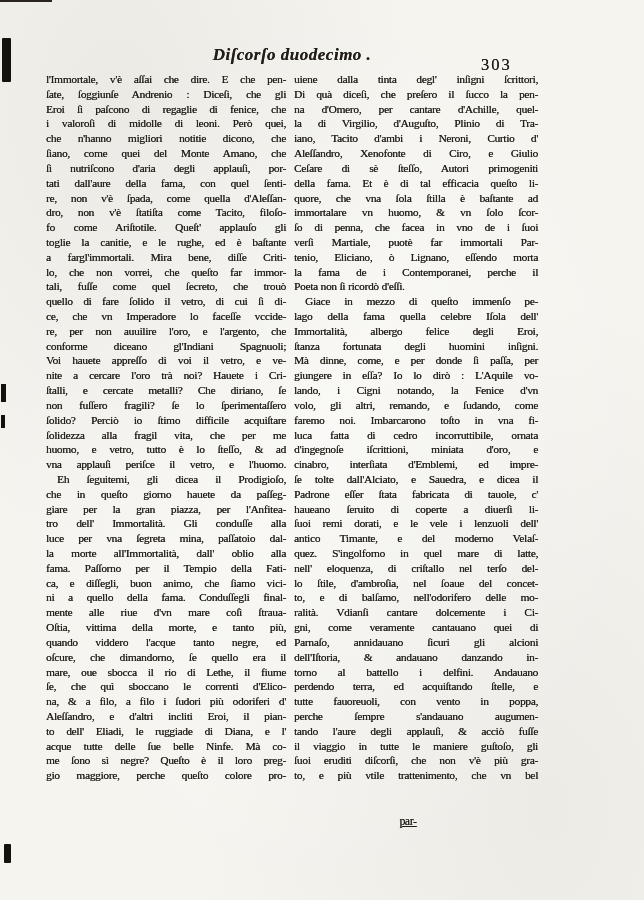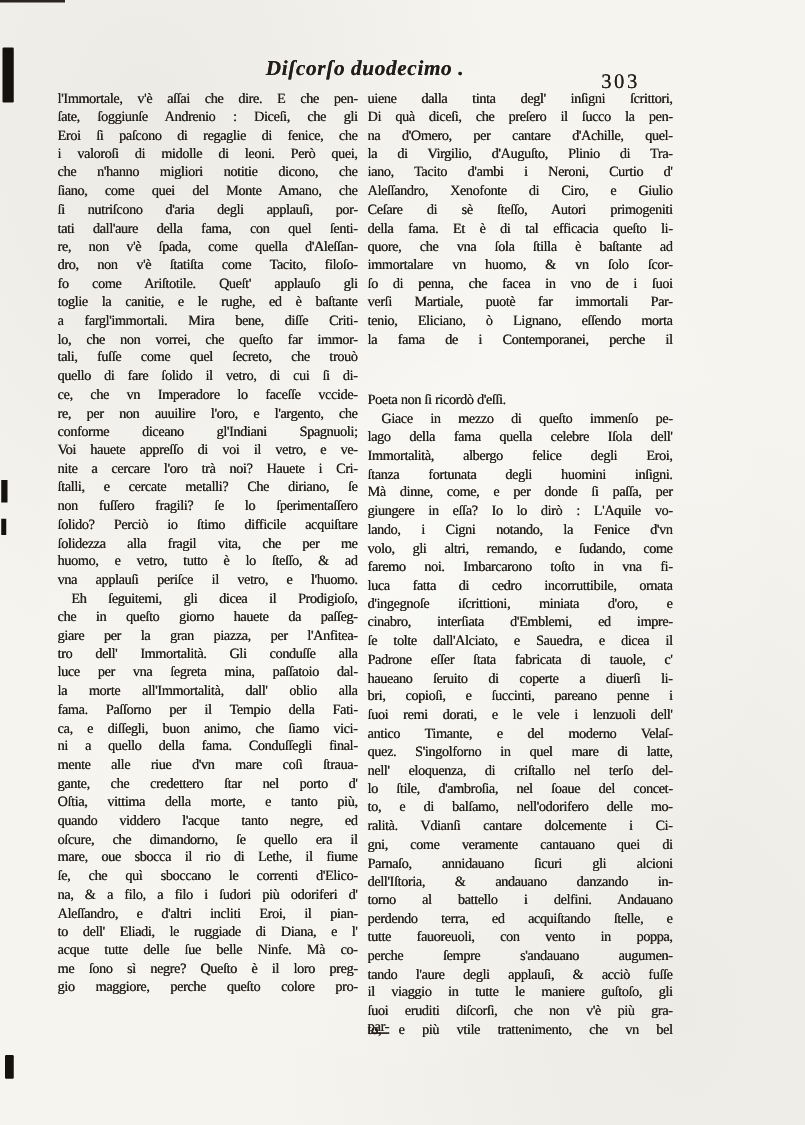--- a/index.html
+++ b/index.html
@@ -38,25 +38,25 @@
   }
   .column-left{left:46px;width:240px;}
   .column-right{left:294px;width:244px;}
   .line{
     height:14.82px;line-height:14.82px;
     text-align:justify;
     text-align-last:justify;
     overflow:visible;
   }
   .line.indent{text-indent:11px;}
-  .line.flush{text-align-last:left;margin-top:34px;}
+  .line.flush{text-align-last:left;}
   .catchword{
     height:15px;line-height:15px;
     margin-top:1px;
-    text-align:left;
+    text-align:center;
     padding-right:16px;
     font-size:11.6px;
     text-decoration:underline;
   }
   
   .mark{position:absolute;background:#15120e;}
   .mark-top-left{left:2px;top:38px;width:9px;height:44px;border-radius:1px;}
   .mark-mid-left-1{left:1px;top:384px;width:5px;height:18px;}
   .mark-mid-left-2{left:1px;top:415px;width:4px;height:13px;}
   .mark-bottom-left{left:4px;top:844px;width:7px;height:19px;border-radius:1px;}
@@ -108,21 +108,20 @@
       <div class="line indent">Eh ſeguitemi, gli dicea il Prodigioſo,</div>
       <div class="line">che in queſto giorno hauete da paſſeg-</div>
       <div class="line">giare per la gran piazza, per l'Anfitea-</div>
       <div class="line">tro dell' Immortalità. Gli conduſſe alla</div>
       <div class="line">luce per vna ſegreta mina, paſſatoio dal-</div>
       <div class="line">la morte all'Immortalità, dall' oblio alla</div>
       <div class="line">fama. Paſſorno per il Tempio della Fati-</div>
       <div class="line">ca, e diſſegli, buon animo, che ſiamo vici-</div>
       <div class="line">ni a quello della fama. Conduſſegli final-</div>
       <div class="line">mente alle riue d'vn mare coſì ſtraua-</div>
-      <div class="line">gante, che credettero ſtar nel porto d'</div>
       <div class="line">Oſtia, vittima della morte, e tanto più,</div>
       <div class="line">quando viddero l'acque tanto negre, ed</div>
       <div class="line">oſcure, che dimandorno, ſe quello era il</div>
       <div class="line">mare, oue sbocca il rio di Lethe, il fiume</div>
       <div class="line">ſe, che quì sboccano le correnti d'Elico-</div>
       <div class="line">na, &amp; a filo, a filo i ſudori più odoriferi d'</div>
       <div class="line">Aleſſandro, e d'altri incliti Eroi, il pian-</div>
       <div class="line">to dell' Eliadi, le ruggiade di Diana, e l'</div>
       <div class="line">acque tutte delle ſue belle Ninfe. Mà co-</div>
       <div class="line">me ſono sì negre? Queſto è il loro preg-</div>
@@ -154,21 +153,20 @@
       <div class="line">giungere in eſſa? Io lo dirò : L'Aquile vo-</div>
       <div class="line">lando, i Cigni notando, la Fenice d'vn</div>
       <div class="line">volo, gli altri, remando, e ſudando, come</div>
       <div class="line">faremo noi. Imbarcarono toſto in vna fi-</div>
       <div class="line">luca fatta di cedro incorruttibile, ornata</div>
       <div class="line">d'ingegnoſe iſcrittioni, miniata d'oro, e</div>
       <div class="line">cinabro, interſiata d'Emblemi, ed impre-</div>
       <div class="line">ſe tolte dall'Alciato, e Sauedra, e dicea il</div>
       <div class="line">Padrone eſſer ſtata fabricata di tauole, c'</div>
       <div class="line">haueano ſeruito di coperte a diuerſi li-</div>
-      <div class="line">bri, copioſi, e ſuccinti, pareano penne i</div>
       <div class="line">ſuoi remi dorati, e le vele i lenzuoli dell'</div>
       <div class="line">antico Timante, e del moderno Velaſ-</div>
       <div class="line">quez. S'ingolforno in quel mare di latte,</div>
       <div class="line">nell' eloquenza, di criſtallo nel terſo del-</div>
       <div class="line">lo ſtile, d'ambroſia, nel ſoaue del concet-</div>
       <div class="line">to, e di balſamo, nell'odorifero delle mo-</div>
       <div class="line">ralità. Vdianſi cantare dolcemente i Ci-</div>
       <div class="line">gni, come veramente cantauano quei di</div>
       <div class="line">Parnaſo, annidauano ſicuri gli alcioni</div>
       <div class="line">dell'Iſtoria, &amp; andauano danzando in-</div>

